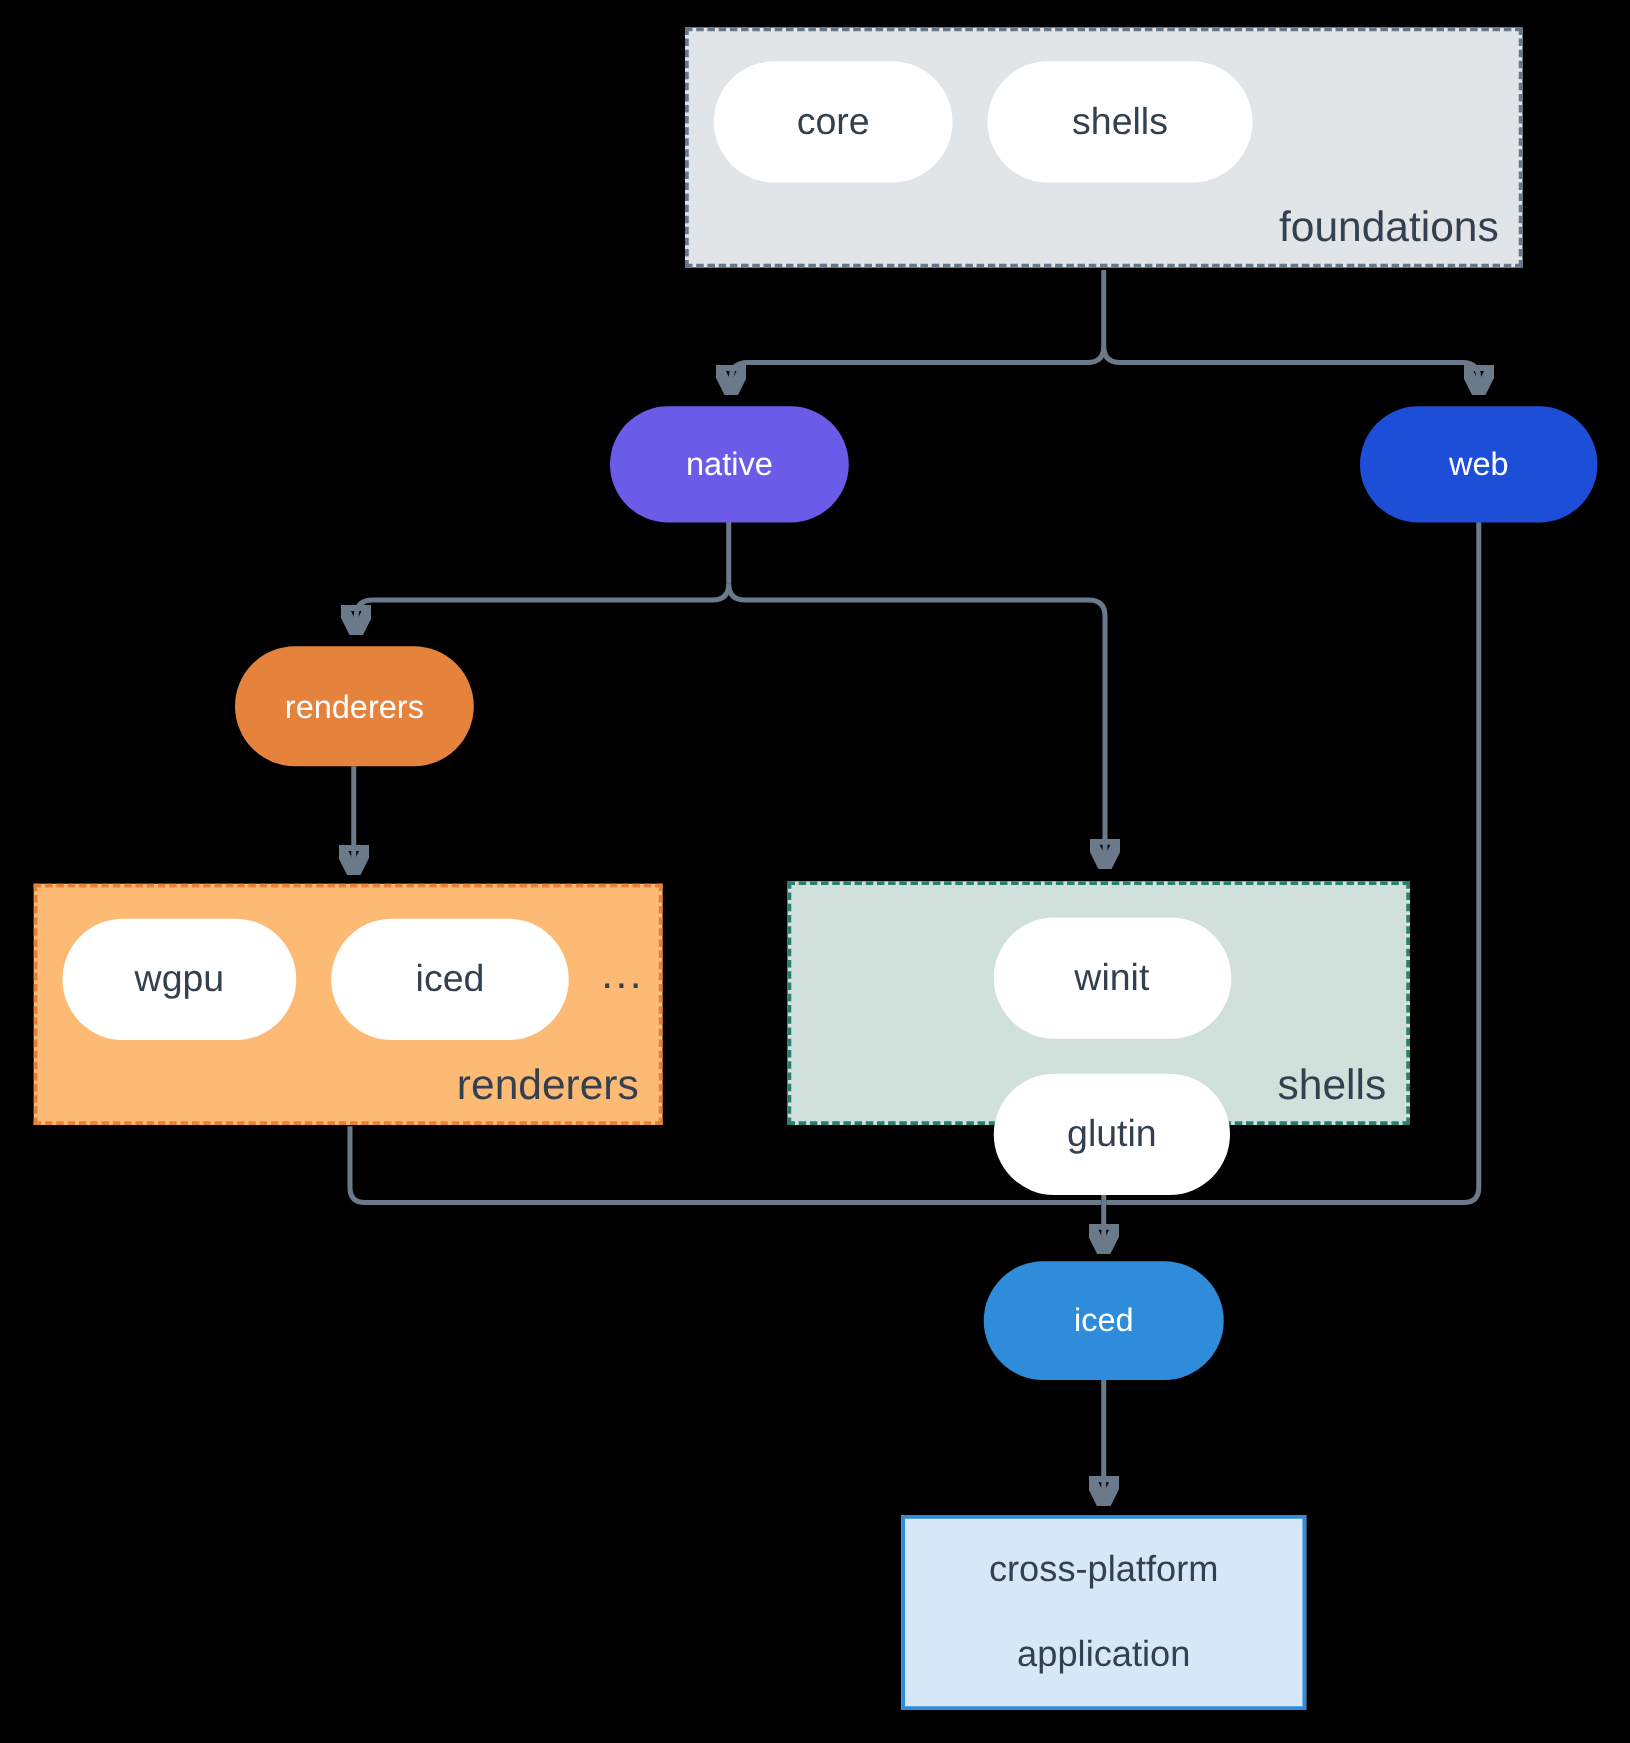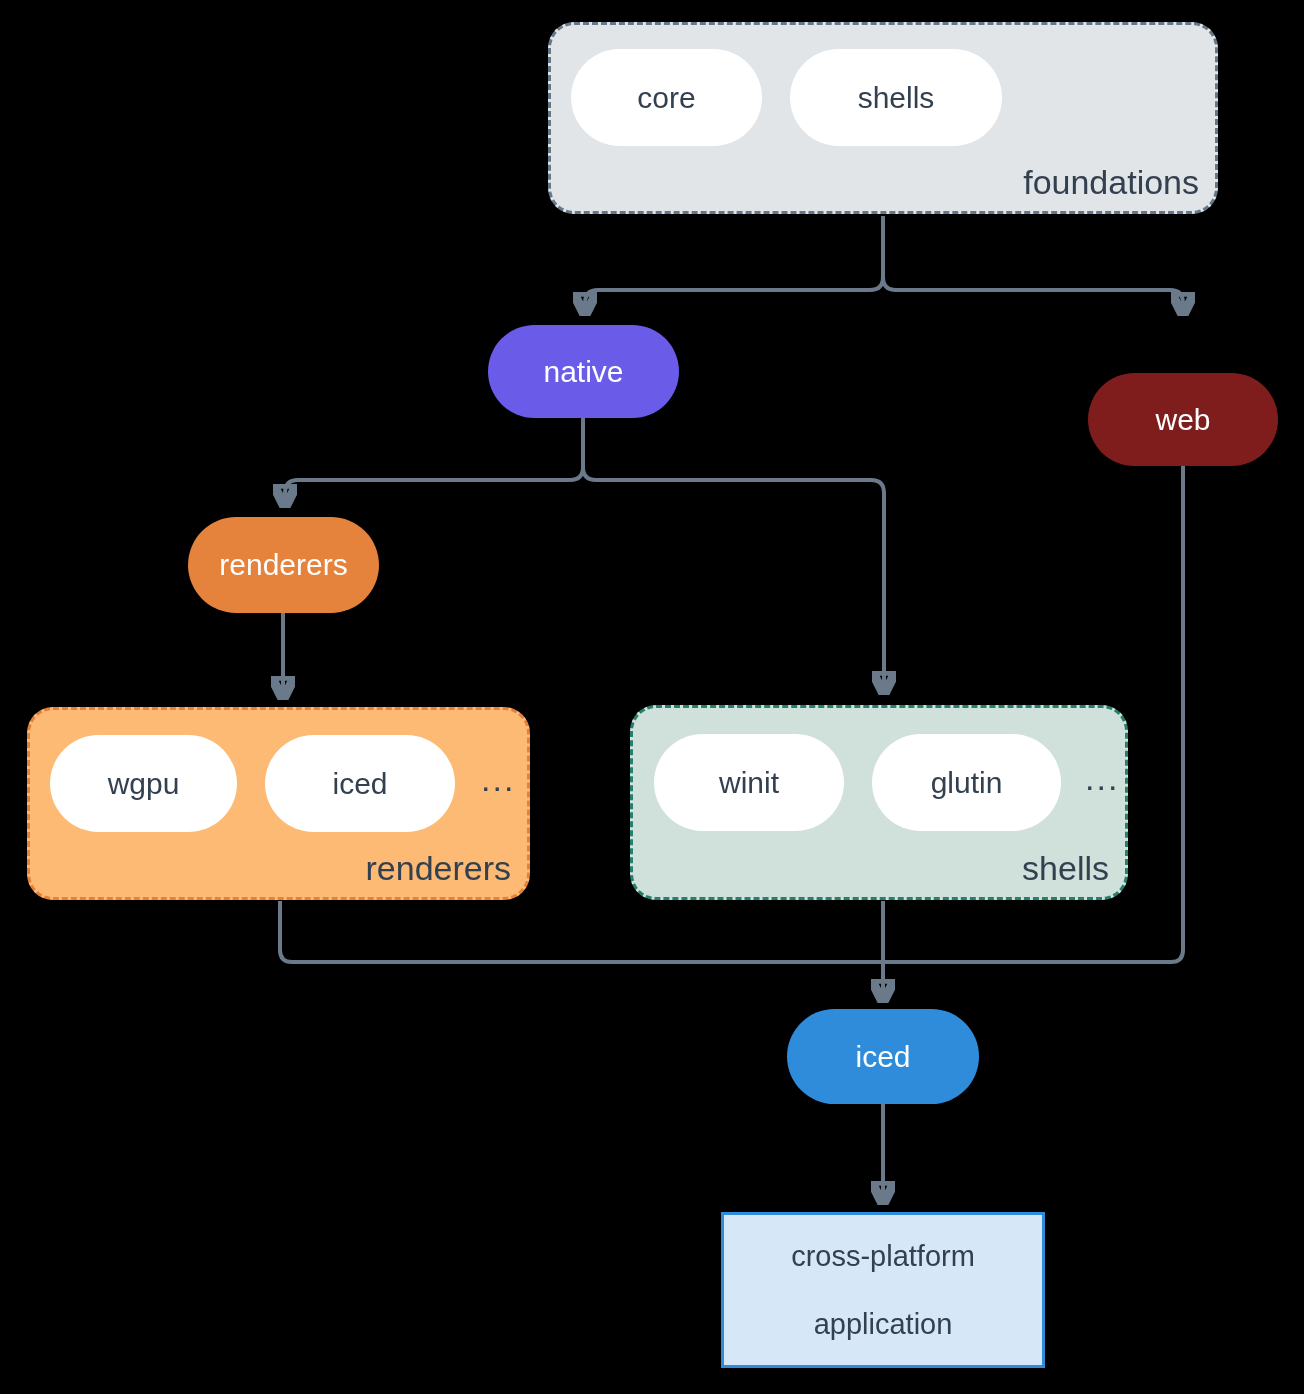--- a/index.html
+++ b/index.html
@@ -7,41 +7,41 @@
     position:relative;
     width:1304px;height:1394px;
     background:#000;
     font-family:"Liberation Sans","DejaVu Sans",sans-serif;
     overflow:hidden;
   }
   svg.arrows{position:absolute;left:0;top:0;width:1304px;height:1394px;}
   svg.arrows path{stroke:#6b7a8a;stroke-width:4;fill:none;}
 
   
-  .groupbox{position:absolute;box-sizing:border-box;border-radius:26px;}
+  .groupbox{position:absolute;box-sizing:border-box;}
   .groupbox .pillrow{display:flex;align-items:center;gap:28px;}
   .group-label{
     position:absolute;right:16px;bottom:9px;
     font-size:34px;color:#334050;
   }
   .foundations{
     left:548px;top:22px;width:670px;height:192px;
     background:#e1e5e8;border:3px dashed #64788a;
   }
   .foundations .pillrow{padding:24px 0 0 20px;}
   .renderers{
     left:27px;top:707px;width:503px;height:193px;
     background:#fdba74;border:3px dashed #e5813a;
   }
   .renderers .pillrow{padding:25px 0 0 20px;}
   .shells{
     left:630px;top:705px;width:498px;height:195px;
     background:#d0e0da;border:3px dashed #27806d;
   }
-  .shells .pillrow{padding:26px 0 0 21px;}
+  .shells .pillrow{padding:26px 0 0 21px;flex-direction:column;}
 
   
   .pill{
     box-sizing:border-box;
     height:97px;border-radius:49px;
     background:#ffffff;color:#334050;
     display:flex;align-items:center;justify-content:center;
     font-size:30px;
   }
   .foundations .pill:nth-child(1){width:191px;}
@@ -52,24 +52,24 @@
   .shells .pill:nth-child(1){width:190px;}
   .shells .pill:nth-child(2){width:189px;}
   .ellipsis{color:#334050;font-size:34px;letter-spacing:2px;padding-bottom:8px;}
   .renderers .ellipsis{margin-left:-2px;}
   .shells .ellipsis{margin-left:-4px;}
 
   
   .node{
     position:absolute;box-sizing:border-box;
     display:flex;align-items:center;justify-content:center;
-    color:#ffffff;font-size:30px;border-radius:48px;
+    color:#ffffff;font-size:26px;border-radius:48px;
   }
   .node-native{left:488px;top:325px;width:191px;height:93px;background:#6a5ce8;}
-  .node-web{left:1088px;top:325px;width:190px;height:93px;background:#7f1d1d;margin-top:48px;}
+  .node-web{left:1088px;top:325px;width:190px;height:93px;background:#1d4ed8;}
   .node-graphics{left:188px;top:517px;width:191px;height:96px;background:#e5823c;}
   .node-iced{left:787px;top:1009px;width:192px;height:95px;background:#2e8cdb;}
 
   
   .appbox{
     position:absolute;box-sizing:border-box;
     left:721px;top:1212px;width:324px;height:156px;
     background:#d6e7f8;border:3px solid #2e8cdb;
     display:flex;align-items:center;justify-content:center;text-align:center;
     color:#334050;font-size:29px;line-height:68px;

